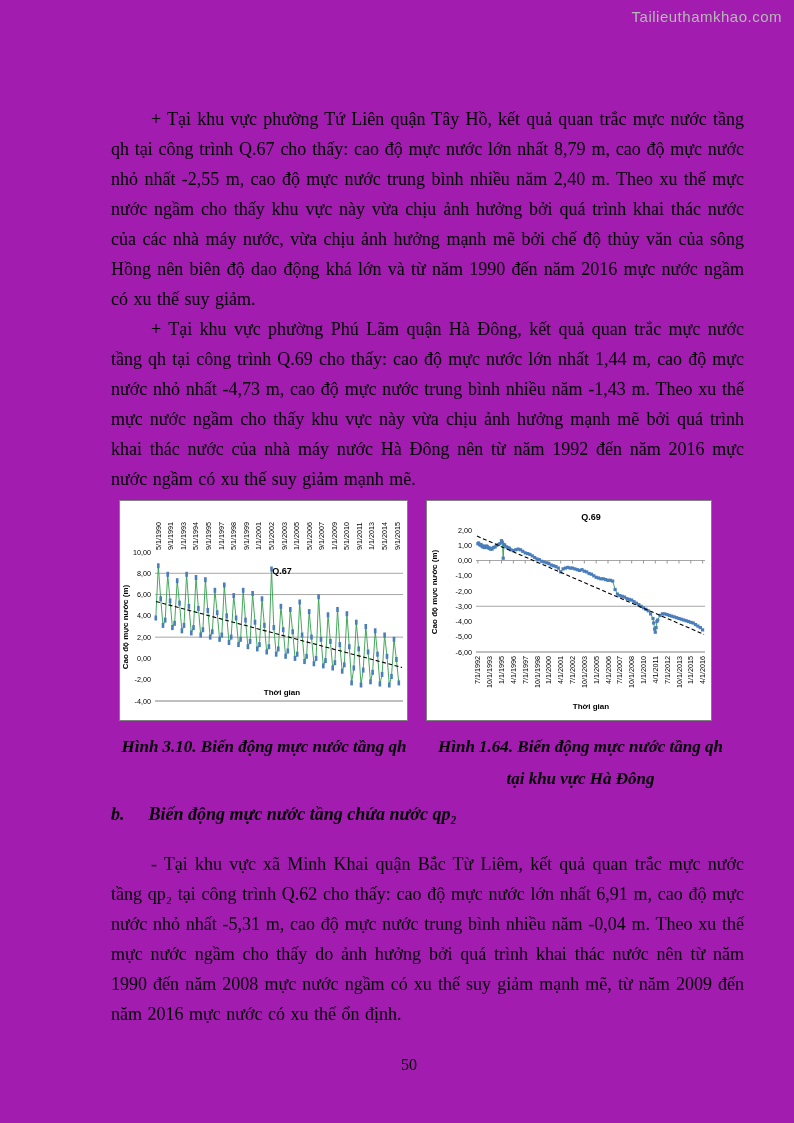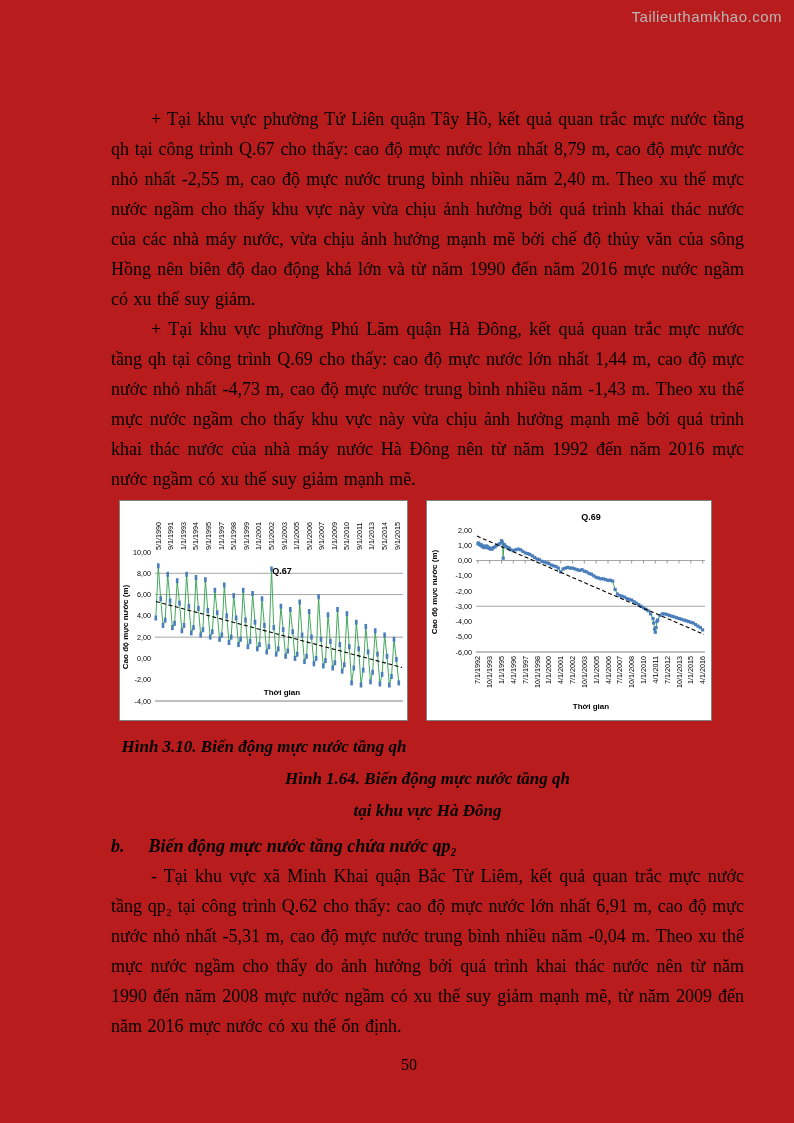--- a/index.html
+++ b/index.html
@@ -1,41 +1,41 @@
 <!DOCTYPE html>
 <html><head>
 <meta charset="utf-8">
 <style>
   html,body{margin:0;padding:0;background:#ffffff;}
   .page{
-    position:relative;width:794px;height:1123px;background:#b91c1c;
+    position:relative;width:794px;height:1123px;background:#a21caf;
     font-family:"Liberation Serif","DejaVu Serif",serif;color:#000;overflow:hidden;
   }
   .watermark{
     position:absolute;top:8px;right:12px;
     font-family:"Liberation Sans","DejaVu Sans",sans-serif;
     font-size:15px;color:#b7b7b7;letter-spacing:0.5px;
   }
   .content{padding:104px 50px 0 111px;}
   p.body-par{
     margin:0;font-size:18px;line-height:30px;text-align:justify;
     text-indent:40px;word-spacing:1px;
   }
   .figures-row{display:flex;margin-top:6px;margin-left:8px;gap:18px;}
   .chart-box{flex:none;background:#fff;}
   .chart-box svg{display:block;}
-  .captions-row{display:flex;margin-top:10px;flex-direction:column;}
+  .captions-row{display:flex;margin-top:10px;}
   .caption{font-weight:bold;font-style:italic;font-size:17px;line-height:32px;text-align:center;}
   .cap-left{width:306px;}
   .cap-right{flex:1;}
   .section-heading{
     margin-top:4px;font-size:18px;font-weight:bold;font-style:italic;line-height:30px;
   }
   .section-heading .sh-text{margin-left:24px;}
-  p.last-par{margin-top:0;}
+  p.last-par{margin-top:20px;}
   .page-number{
     position:absolute;top:1056px;left:12px;width:100%;text-align:center;font-size:16px;
   }
 </style>
 </head>
 <body>
 
 <div class="page">
   <div class="watermark">Tailieuthamkhao.com</div>
 

